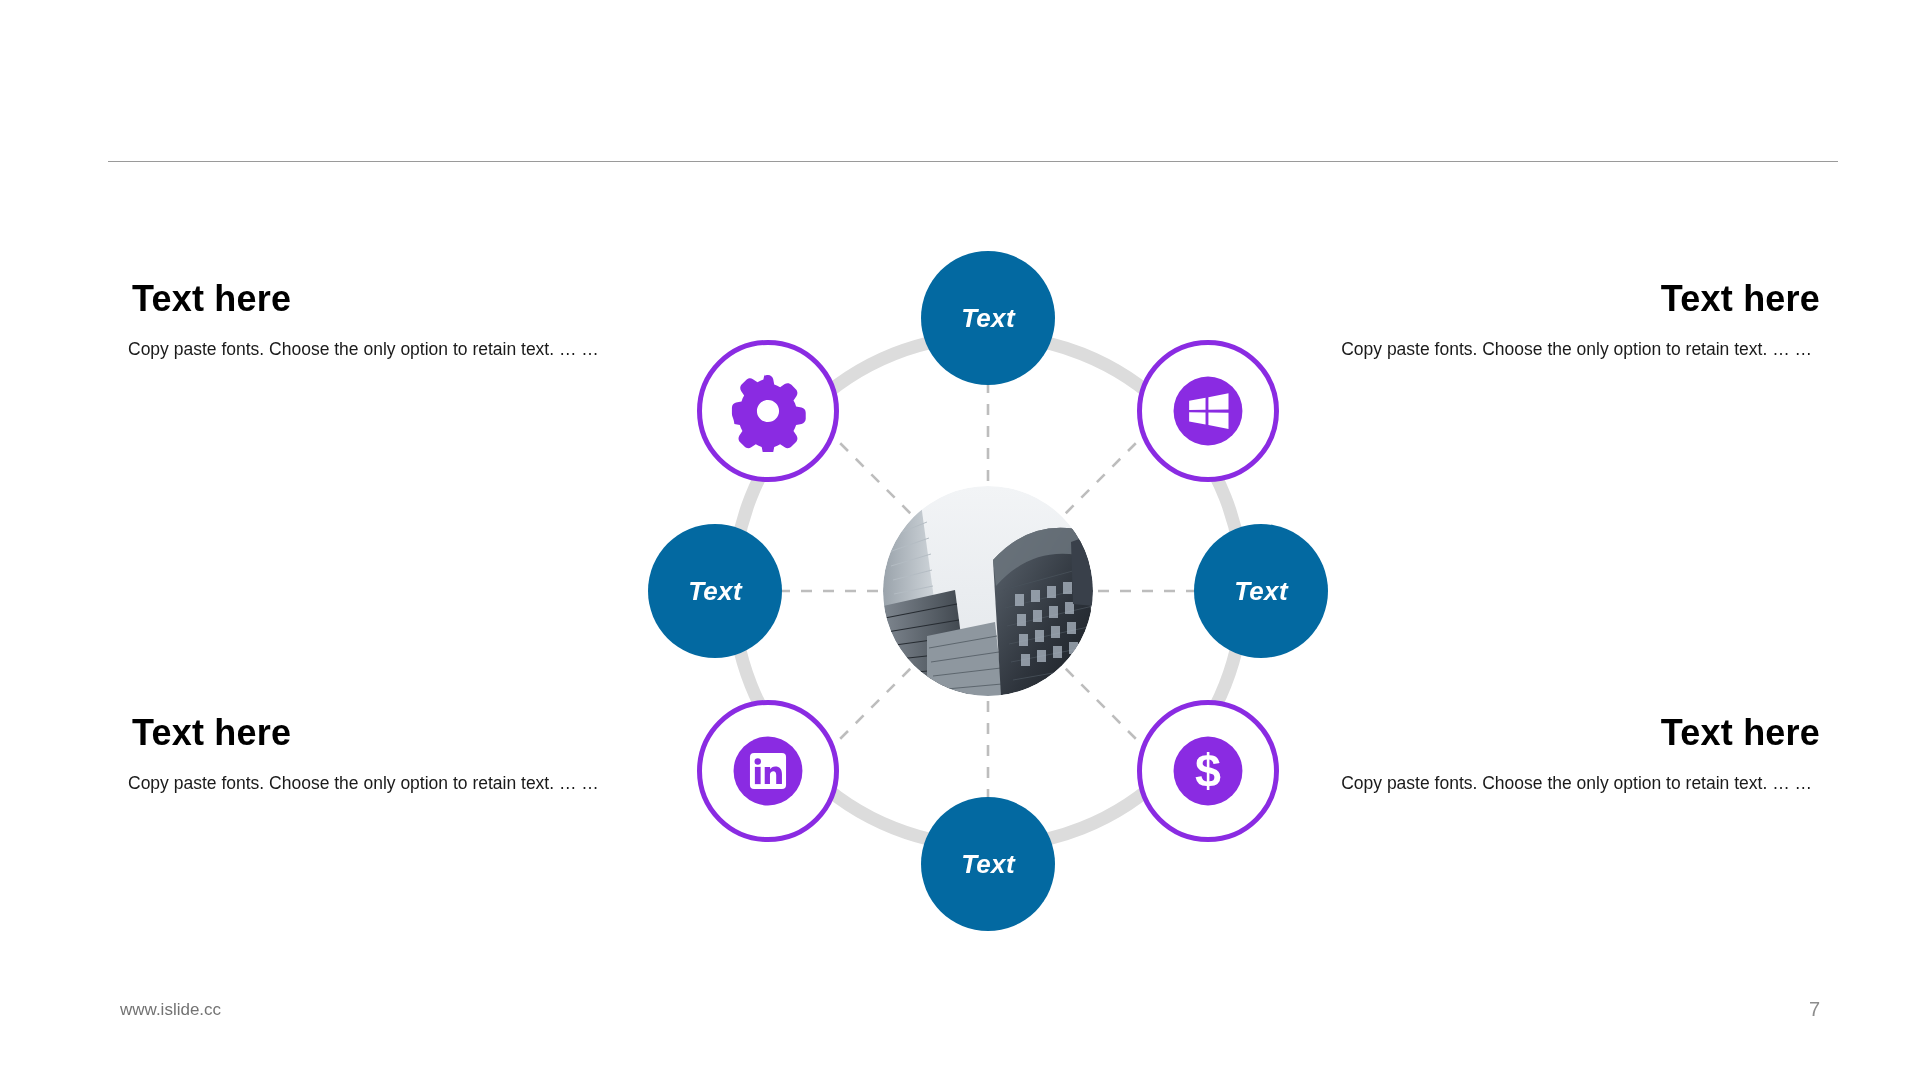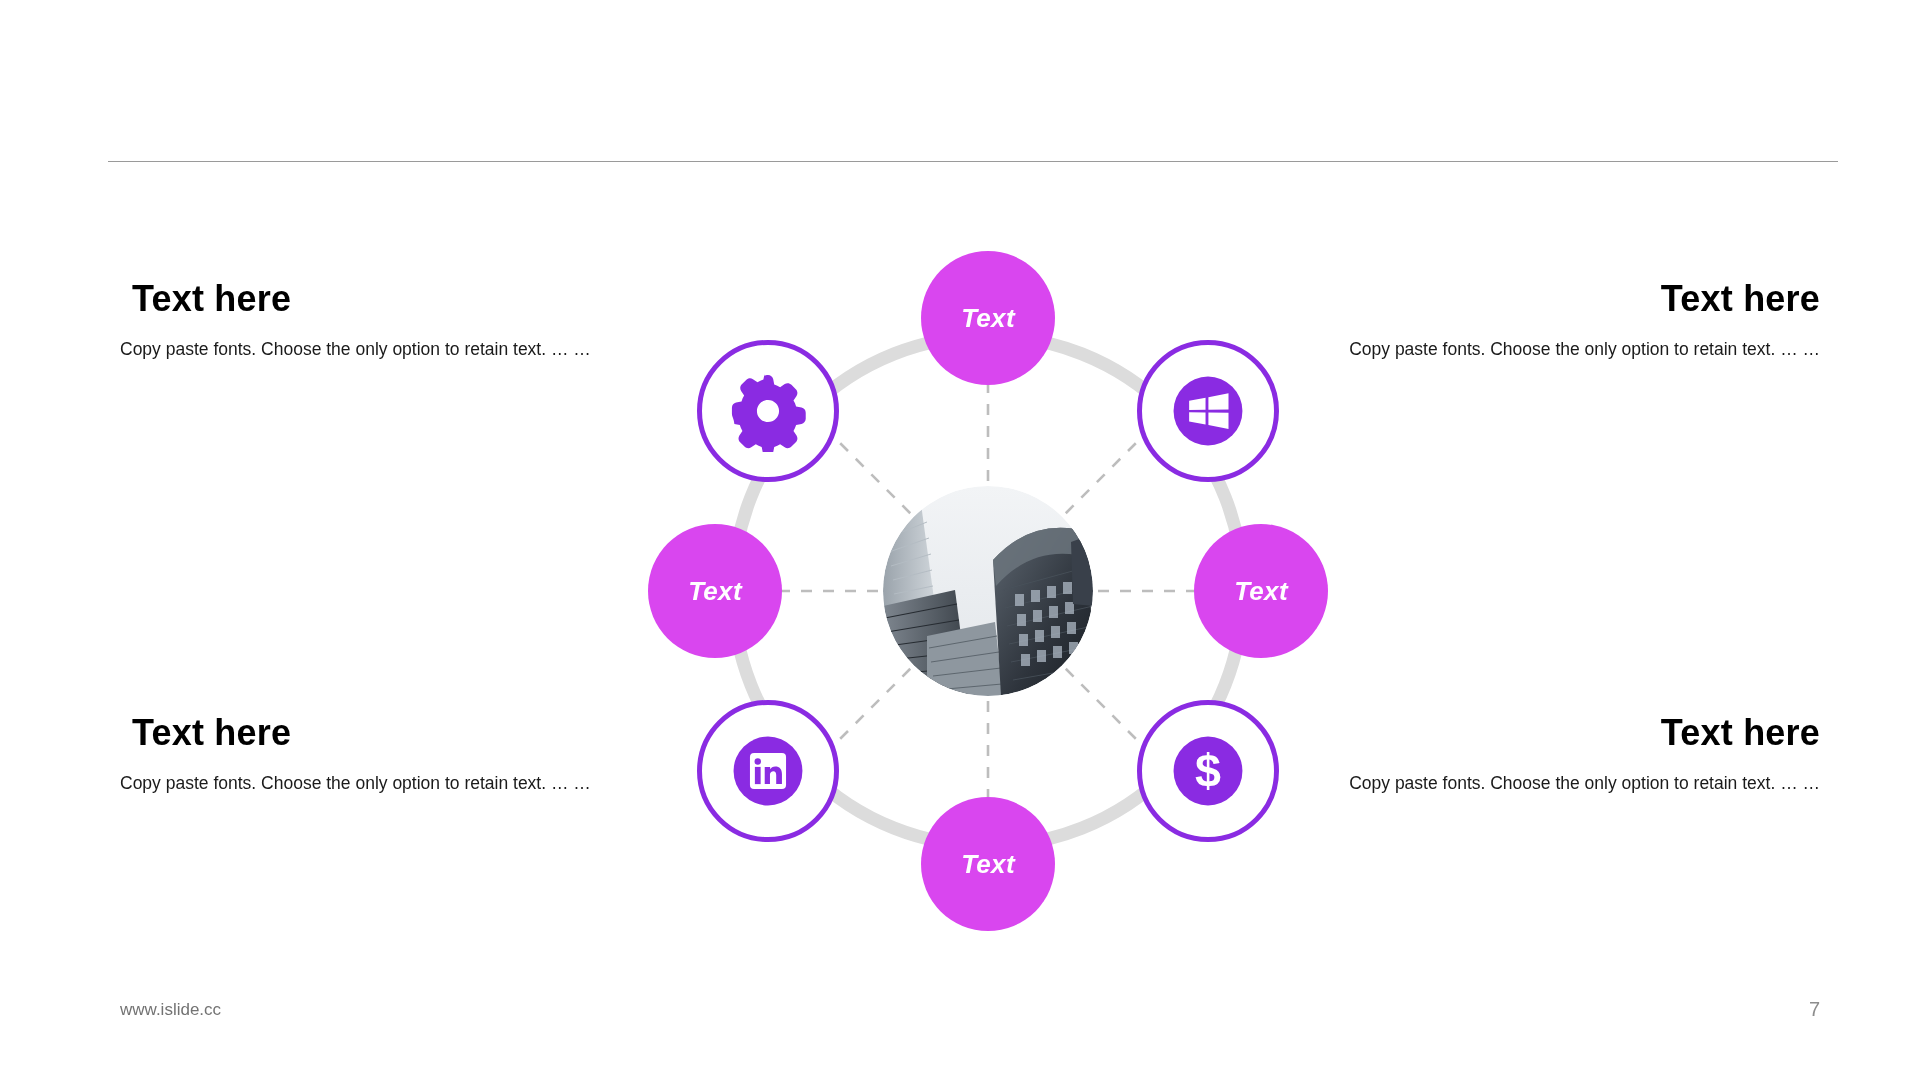--- a/index.html
+++ b/index.html
@@ -40,21 +40,21 @@
     color: #000000;
     line-height: 1.15;
     margin: 0 0 16px 12px;
     letter-spacing: 0.2px;
   }
   .text-block .tb-body {
     font-size: 17.5px;
     font-weight: normal;
     color: #1a1a1a;
     line-height: 1.65;
-    margin: 0;
+    margin: 8px;
   }
   .text-block.left  { left: 120px;  text-align: left;  }
   .text-block.right { left: 1275px; text-align: right; }
 
   #block-tl { top: 278px; }
   #block-bl { top: 712px; }
   #block-tr { top: 278px; }
   #block-br { top: 712px; }
 
   
@@ -73,21 +73,21 @@
     box-sizing: border-box;
     display: flex;
     align-items: center;
     justify-content: center;
   }
 
   
   .node-text {
     width: 134px;
     height: 134px;
-    background: #d946ef;
+    background: #0369a1;
   }
   .node-text .node-label {
     color: #ffffff;
     font-size: 26px;
     font-weight: bold;
     font-style: italic;
     letter-spacing: 0.3px;
     line-height: 1;
   }
 

